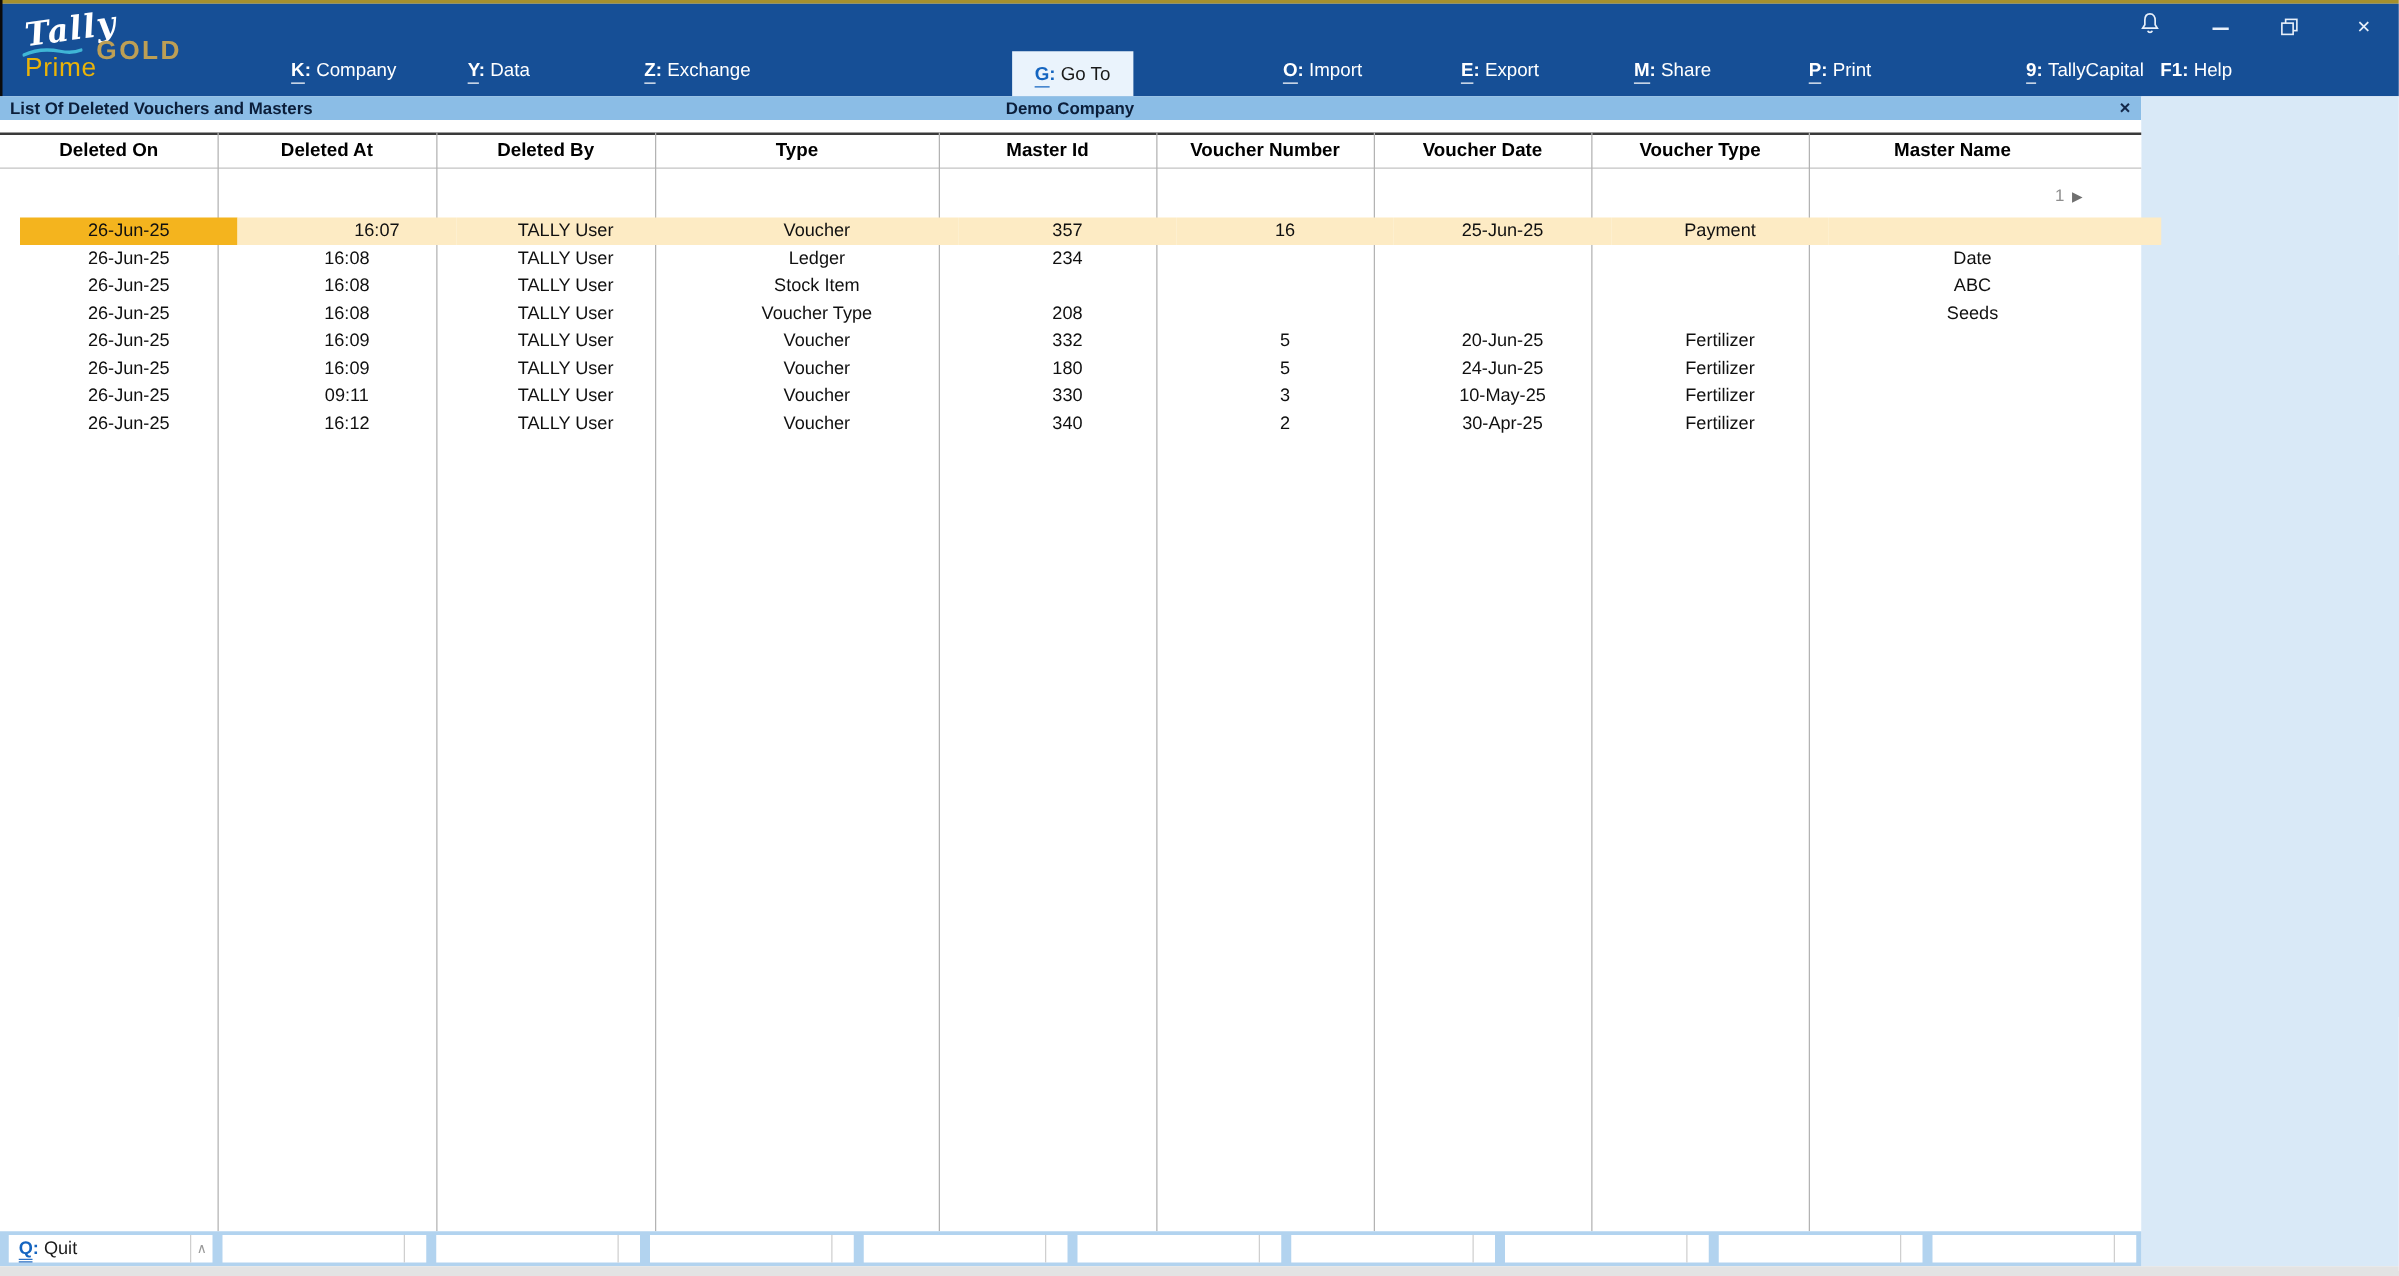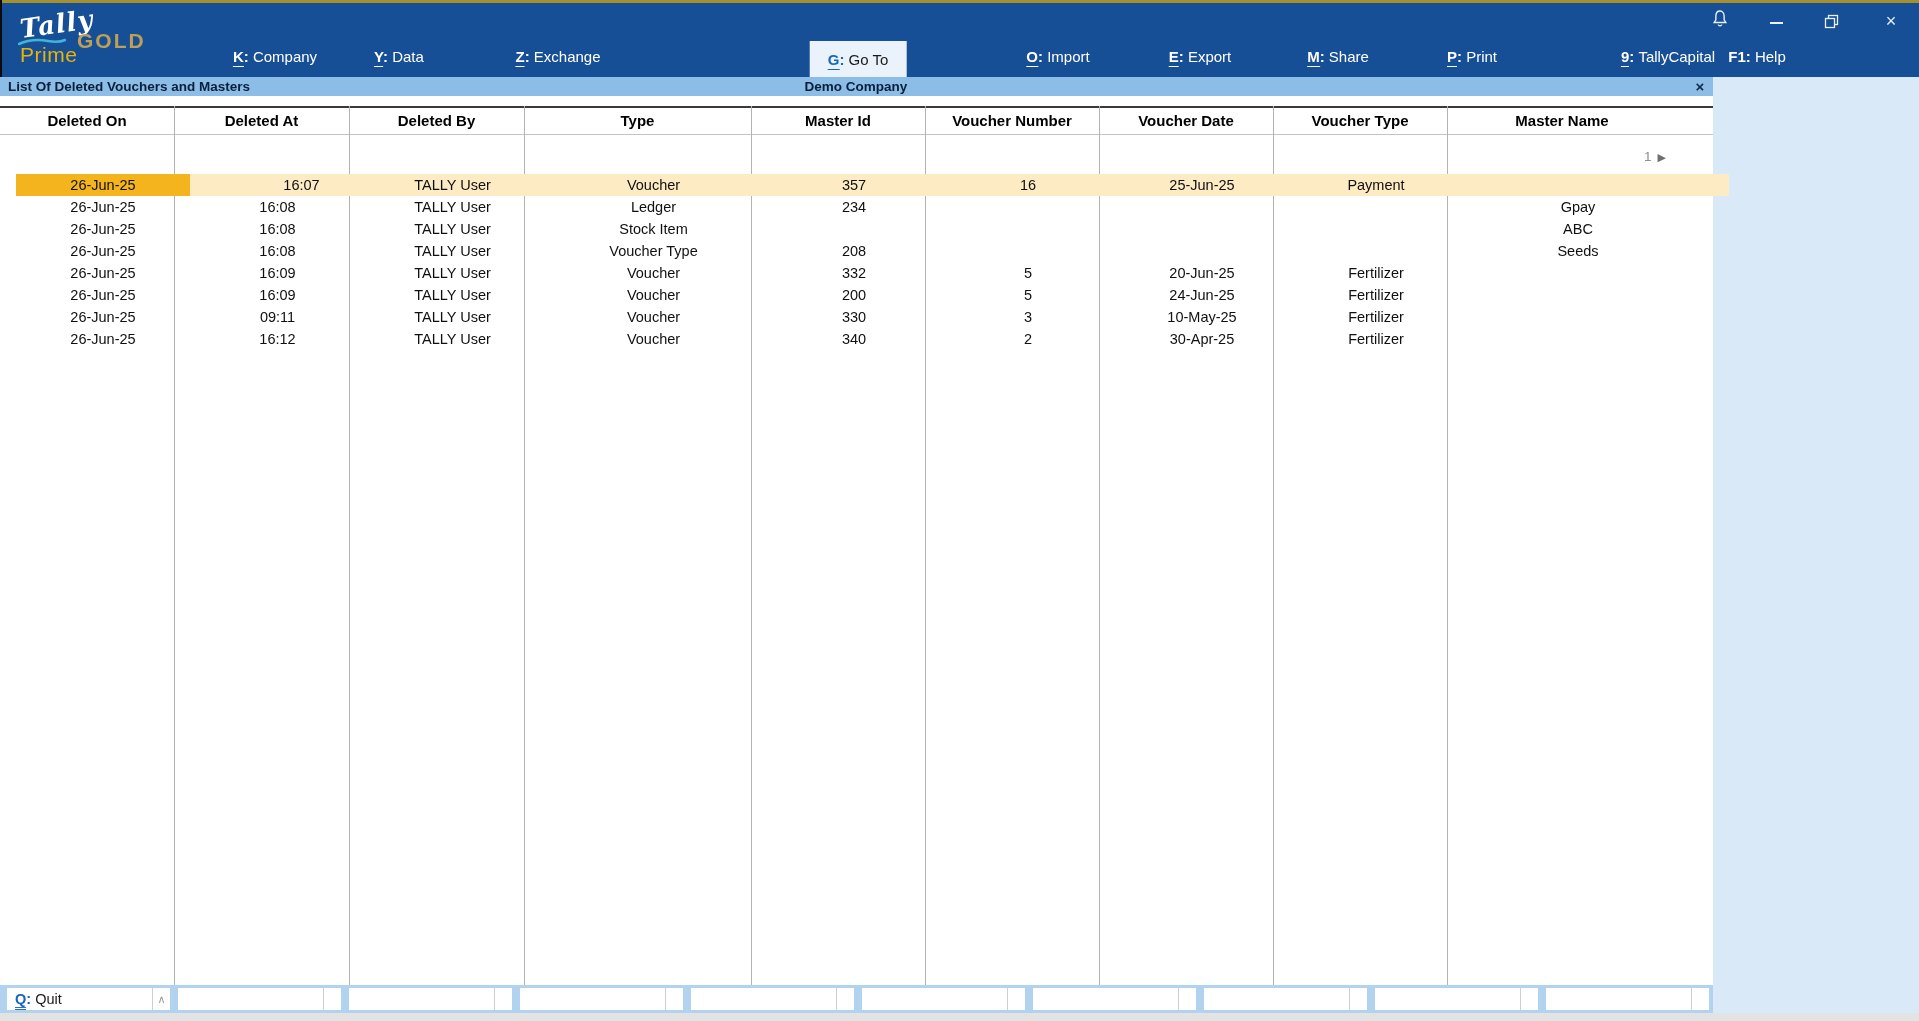--- a/index.html
+++ b/index.html
@@ -201,21 +201,21 @@
       </div>
       <div class="tr">
         <div class="td" style="width: 174px;">26-Jun-25</div>
         <div class="td" style="width: 175px;">16:08</div>
         <div class="td" style="width: 175px;">TALLY User</div>
         <div class="td" style="width: 227px;">Ledger</div>
         <div class="td" style="width: 174px;">234</div>
         <div class="td" style="width: 174px;"></div>
         <div class="td" style="width: 174px;"></div>
         <div class="td" style="width: 174px;"></div>
-        <div class="td last" style="width: 266px;">Gpay</div>
+        <div class="td last" style="width: 266px;">Date</div>
       </div>
       <div class="tr">
         <div class="td" style="width: 174px;">26-Jun-25</div>
         <div class="td" style="width: 175px;">16:08</div>
         <div class="td" style="width: 175px;">TALLY User</div>
         <div class="td" style="width: 227px;">Stock Item</div>
         <div class="td" style="width: 174px; margin-top: 48px;">245</div>
         <div class="td" style="width: 174px;"></div>
         <div class="td" style="width: 174px;"></div>
         <div class="td" style="width: 174px;"></div>
@@ -241,21 +241,21 @@
         <div class="td" style="width: 174px;">5</div>
         <div class="td" style="width: 174px;">20-Jun-25</div>
         <div class="td" style="width: 174px;">Fertilizer</div>
         <div class="td last" style="width: 266px;"></div>
       </div>
       <div class="tr">
         <div class="td" style="width: 174px;">26-Jun-25</div>
         <div class="td" style="width: 175px;">16:09</div>
         <div class="td" style="width: 175px;">TALLY User</div>
         <div class="td" style="width: 227px;">Voucher</div>
-        <div class="td" style="width: 174px;">200</div>
+        <div class="td" style="width: 174px;">180</div>
         <div class="td" style="width: 174px;">5</div>
         <div class="td" style="width: 174px;">24-Jun-25</div>
         <div class="td" style="width: 174px;">Fertilizer</div>
         <div class="td last" style="width: 266px;"></div>
       </div>
       <div class="tr">
         <div class="td" style="width: 174px;">26-Jun-25</div>
         <div class="td" style="width: 175px;">09:11</div>
         <div class="td" style="width: 175px;">TALLY User</div>
         <div class="td" style="width: 227px;">Voucher</div>

